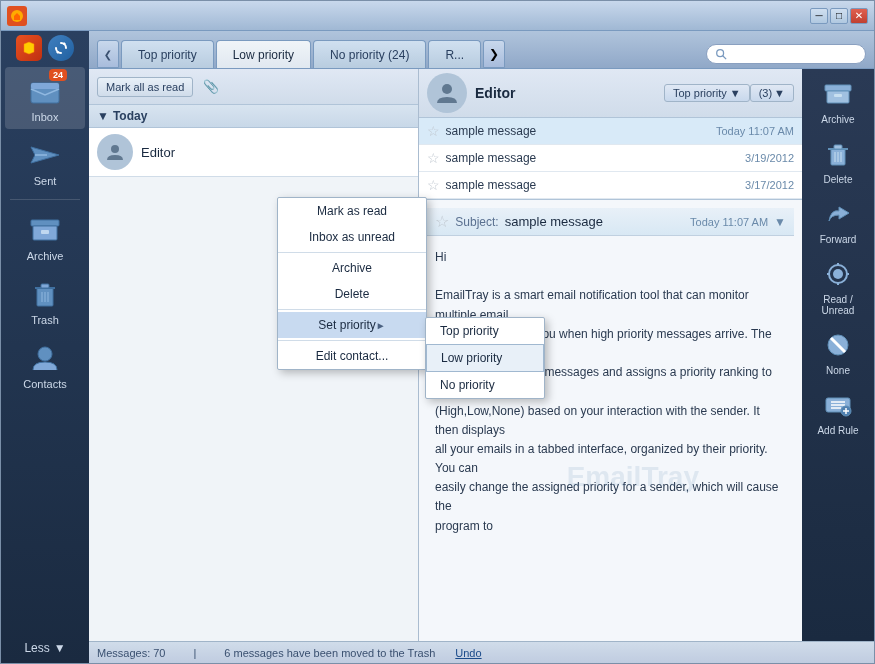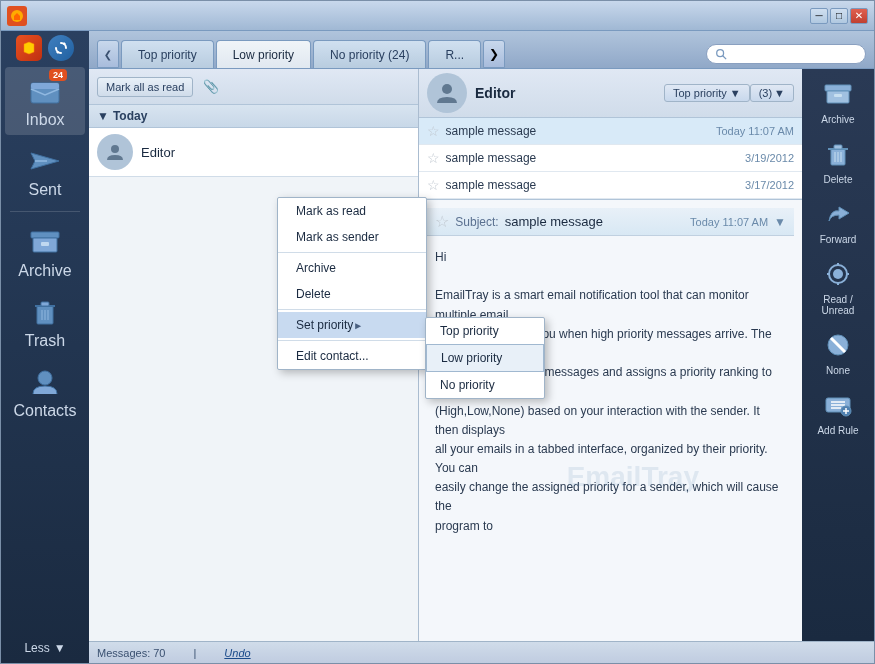--- a/index.html
+++ b/index.html
@@ -17,21 +17,21 @@
     .tb-btn.close { background: linear-gradient(to bottom, #e06050, #c04030); color: white; }
 
     
     .main-layout { display: flex; flex: 1; overflow: hidden; }
 
     
     .sidebar { width: 88px; background: linear-gradient(to bottom, #2a4060, #1a2a40); display: flex; flex-direction: column; align-items: center; padding-top: 4px; gap: 2px; }
     .sidebar-item { width: 80px; display: flex; flex-direction: column; align-items: center; padding: 6px 4px; cursor: pointer; border-radius: 4px; color: #ccd8e8; gap: 2px; }
     .sidebar-item.active { background: rgba(255,255,255,0.15); }
     .sidebar-icon { width: 36px; height: 36px; display: flex; align-items: center; justify-content: center; position: relative; }
-    .sidebar-label { font-size: 16px; color: #ccd8e8; text-align: center; }
+    .sidebar-label { font-size: 11px; color: #ccd8e8; text-align: center; }
     .badge { position: absolute; top: -4px; right: -4px; background: #e05020; color: white; border-radius: 4px; font-size: 9px; padding: 1px 4px; font-weight: bold; }
     .sidebar-divider { width: 70px; height: 1px; background: rgba(255,255,255,0.15); margin: 4px 0; }
     .sidebar-less { width: 80px; display: flex; align-items: flex-end; justify-content: center; padding: 4px; cursor: pointer; color: #ccd8e8; gap: 4px; margin-top: auto; margin-bottom: 4px; }
 
     
     .content-area { flex: 1; display: flex; flex-direction: column; overflow: hidden; }
 
     
     .tab-bar { height: 38px; background: linear-gradient(to bottom, #b0c4dc, #90a8c8); display: flex; align-items: flex-end; padding-left: 8px; gap: 2px; border-bottom: 1px solid #7a9abf; }
     .tab-nav-btn { width: 22px; height: 28px; background: linear-gradient(to bottom, #c8d8ec, #a8bcdc); border: 1px solid #7a9abf; border-radius: 3px 3px 0 0; display: flex; align-items: center; justify-content: center; cursor: pointer; font-size: 10px; color: #3a5070; }
@@ -53,21 +53,21 @@
     
     .group-header { display: flex; align-items: center; padding: 4px 8px; background: linear-gradient(to bottom, #d8e4f0, #c8d8e8); border-bottom: 1px solid #b0c4d8; font-weight: bold; font-size: 12px; color: #2a4060; gap: 4px; }
 
     
     .email-item { display: flex; align-items: center; padding: 6px 8px; border-bottom: 1px solid #d0dce8; background: white; cursor: pointer; gap: 8px; }
     .avatar-circle { width: 36px; height: 36px; border-radius: 50%; background: #b0c4d8; display: flex; align-items: center; justify-content: center; color: #4a6080; font-size: 16px; flex-shrink: 0; }
     .email-sender { font-size: 13px; font-weight: 500; color: #1a2a40; }
 
     
     .context-menu { position: absolute; left: 188px; top: 128px; background: white; border: 1px solid #a0b4c8; box-shadow: 3px 3px 8px rgba(0,0,0,0.25); z-index: 100; min-width: 150px; border-radius: 2px; }
-    .context-menu-item { padding: 6px 18px; cursor: pointer; font-size: 12px; color: #1a2a40; display: flex; align-items: center; justify-content: flex-start; }
+    .context-menu-item { padding: 6px 0; cursor: pointer; font-size: 12px; color: #1a2a40; display: flex; align-items: center; justify-content: center; }
     .context-menu-item.highlighted { background: #c8daf0; }
     .context-menu-separator { height: 1px; background: #d0dce8; margin: 2px 0; }
     .submenu-arrow { font-size: 10px; color: #4a6080; }
 
     
     .submenu { position: absolute; left: 336px; top: 248px; background: white; border: 1px solid #a0b4c8; box-shadow: 3px 3px 8px rgba(0,0,0,0.25); z-index: 101; min-width: 120px; border-radius: 2px; }
     .submenu-item { padding: 6px 14px; cursor: pointer; font-size: 12px; color: #1a2a40; }
     .submenu-item.highlighted { background: #e8f0f8; border: 1px solid #a0b8d0; }
 
     
@@ -95,21 +95,21 @@
     .msg-expand { color: #6a8aaa; margin-left: 6px; cursor: pointer; }
     .email-body { padding: 4px 8px; font-size: 12px; line-height: 1.6; color: #2a3a50; }
 
     
     .action-bar { width: 72px; background: linear-gradient(to bottom, #2a3a55, #1a2a40); display: flex; flex-direction: column; align-items: center; padding: 4px 0; gap: 2px; }
     .action-btn { width: 66px; display: flex; flex-direction: column; align-items: center; padding: 6px 4px; cursor: pointer; border-radius: 4px; color: #ccd8e8; gap: 2px; }
     .action-label { font-size: 10px; color: #ccd8e8; text-align: center; }
 
     
     .statusbar { height: 22px; background: linear-gradient(to bottom, #d0dcea, #c0cce0); border-top: 1px solid #a0b4c8; display: flex; align-items: center; padding: 0 8px; font-size: 11px; color: #3a5070; gap: 20px; }
-    .status-link { color: #1a4a8a; text-decoration: underline; cursor: pointer; font-style: italic; }
+    .status-link { color: #1a4a8a; text-decoration: underline; cursor: pointer; }
 
     
     .watermark { position: absolute; right: 95px; bottom: 40px; font-size: 28px; color: rgba(100,140,180,0.15); font-weight: bold; pointer-events: none; }
   </style>
 </head>
 <body>
 
 <div class="window">
 
   <div class="titlebar">
@@ -267,21 +267,21 @@
               <span class="email-sender">Editor</span>
             </div>
           </div>
         </div>
 
         <div class="context-menu">
           <div class="context-menu-item">
             <span>Mark as read</span>
           </div>
           <div class="context-menu-item">
-            <span>Mark as sender</span>
+            <span>Inbox as unread</span>
           </div>
           <div class="context-menu-separator"></div>
           <div class="context-menu-item">
             <span>Archive</span>
           </div>
           <div class="context-menu-item">
             <span>Delete</span>
           </div>
           <div class="context-menu-separator"></div>
           <div class="context-menu-item highlighted">
@@ -441,18 +441,19 @@
             </div>
             <span class="action-label">Add Rule</span>
           </div>
         </div>
 
       </div>
 
       <div class="statusbar">
         <span>Messages: 70</span>
         <span style="margin:0 8px;">|</span>
+        <span>6 messages have been moved to the Trash</span>
         <span class="status-link">Undo</span>
       </div>
 
     </div>
   </div>
 </div>
 
 </body></html>

